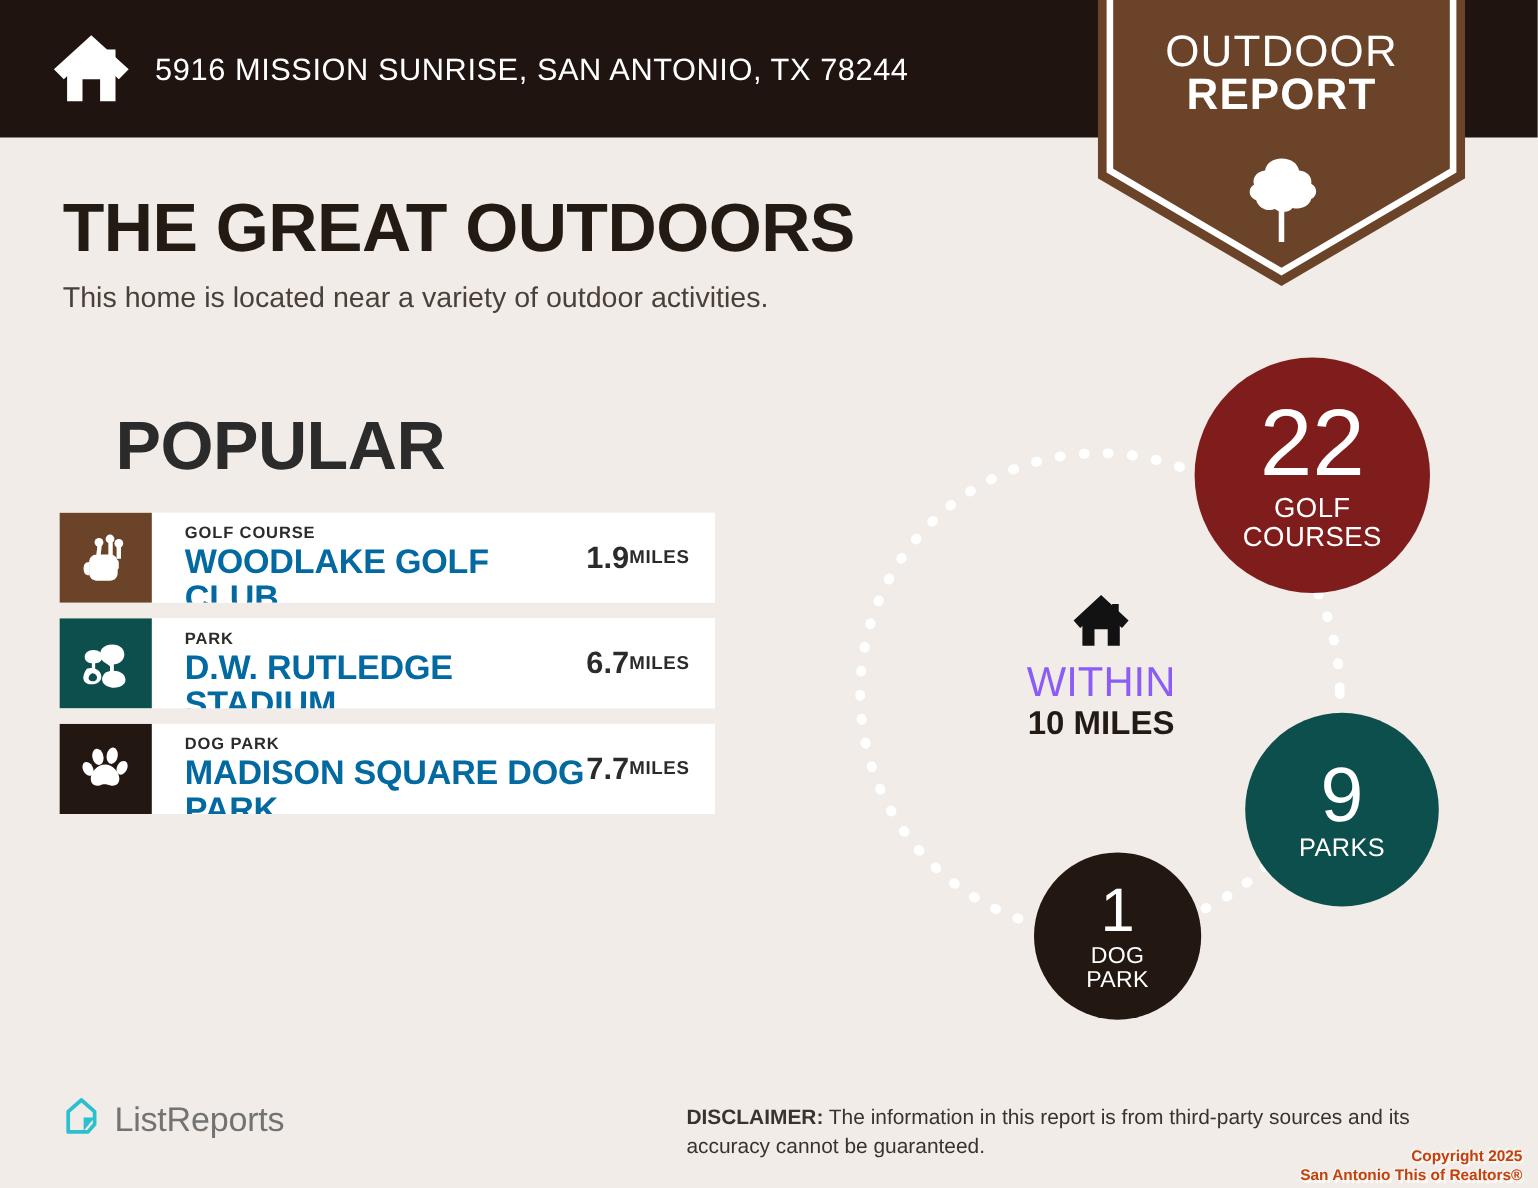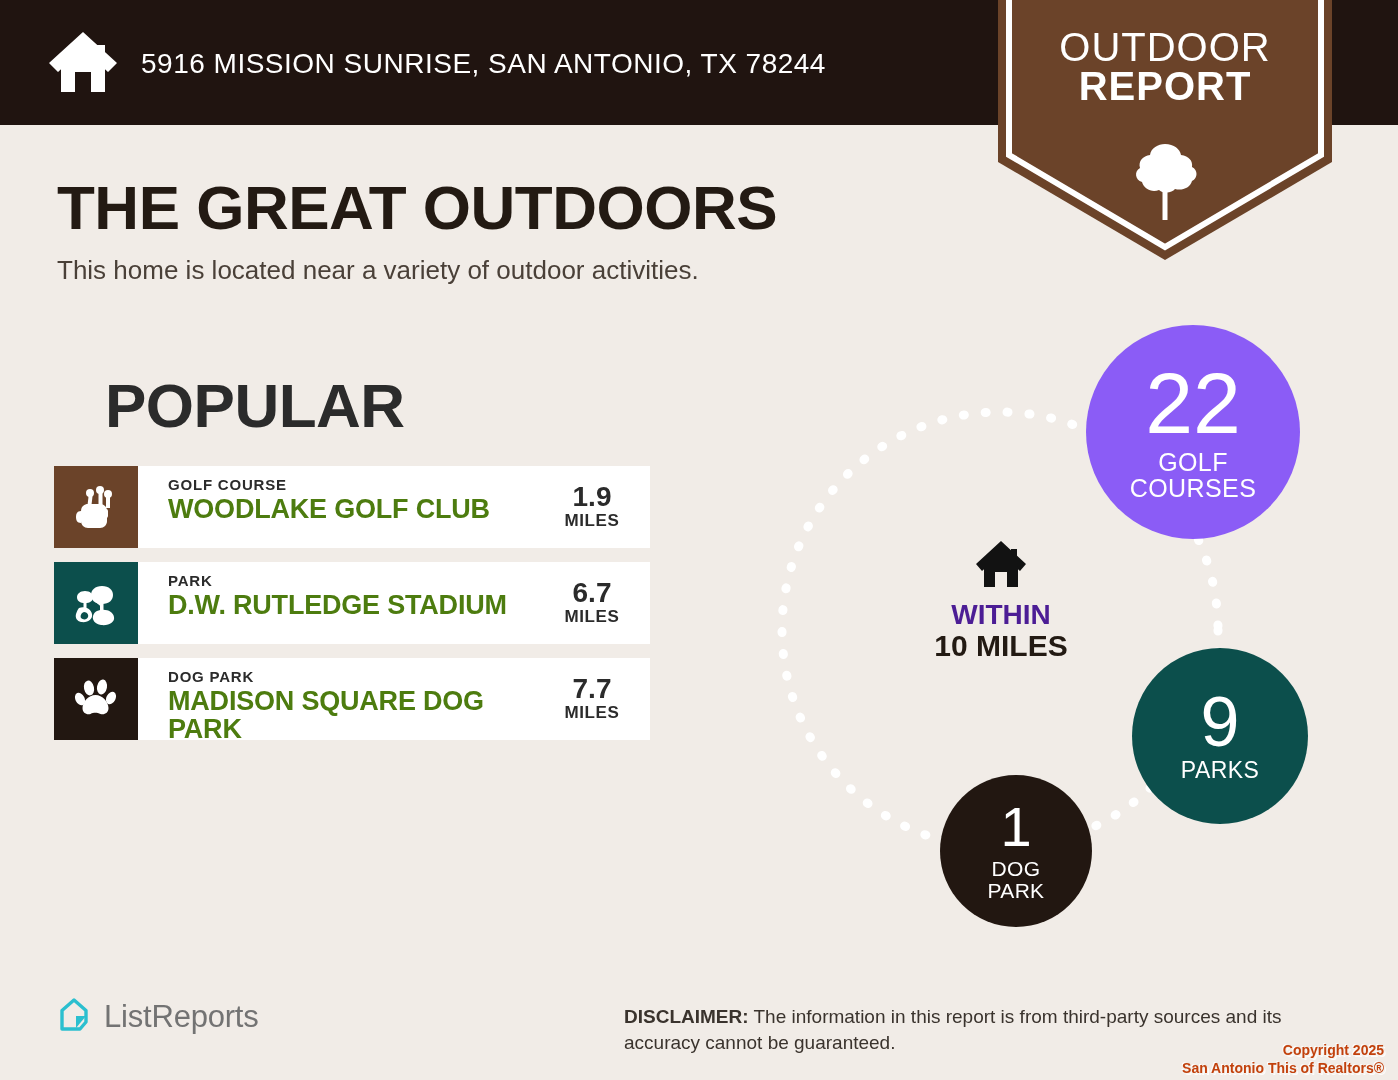--- a/index.html
+++ b/index.html
@@ -73,59 +73,59 @@
   .tile.teal{background:#0c4f4c;}
   .tile.dark{background:#221711;}
   .row-body{
     flex:1;padding-left:18px;padding-top:11px;overflow:hidden;position:relative;margin-left:12px;
   }
   .cat{
     font-size:15px;font-weight:700;letter-spacing:0.8px;color:#2b2b2b;
     line-height:1.05;
   }
   .name{
-    font-size:27px;font-weight:700;letter-spacing:-0.2px;color:#4d7c0f;
+    font-size:31px;font-weight:700;letter-spacing:-0.2px;color:#0369a1;
     line-height:1.06;margin-top:2px;
   }
   .dist{
     width:96px;min-width:96px;text-align:center;
-    display:flex;flex-direction:column;justify-content:center;align-items:center;
-    padding-right:10px;
+    display:flex;justify-content:center;align-items:center;
+    padding-right:22px;
   }
   .dist-num{font-size:28px;font-weight:700;color:#2b2b2b;line-height:1;}
   .dist-unit{font-size:17px;font-weight:700;letter-spacing:0.6px;color:#2b2b2b;margin-top:0;}
 
   
   .diagram{position:absolute;left:700px;top:300px;width:660px;height:640px;}
   .dotring{position:absolute;left:0;top:0;}
   .circ{
     position:absolute;border-radius:50%;
     display:flex;flex-direction:column;align-items:center;justify-content:center;
     color:#ffffff;text-align:center;line-height:1;
   }
   .circ .num{font-weight:300;line-height:0.95;}
   .circ .lbl{font-weight:400;line-height:1.04;}
 
-  .c-golf{left:386px;top:25px;width:214px;height:214px;background:#8b5cf6;}
+  .c-golf{left:386px;top:25px;width:214px;height:214px;background:#7f1d1d;}
   .c-golf .num{font-size:86px;margin-bottom:4px;}
   .c-golf .lbl{font-size:25px;letter-spacing:0.4px;}
 
   .c-park{left:432px;top:348px;width:176px;height:176px;background:#0c4f4c;}
   .c-park .num{font-size:70px;margin-bottom:4px;}
   .c-park .lbl{font-size:23px;letter-spacing:0.4px;}
 
   .c-dog{left:240px;top:475px;width:152px;height:152px;background:#221711;}
   .c-dog .num{font-size:56px;margin-bottom:5px;}
   .c-dog .lbl{font-size:21px;letter-spacing:0.3px;}
 
   .center-block{
     position:absolute;left:196px;top:240px;width:210px;text-align:center;
   }
   .center-block .hicon{display:block;margin:0 auto 8px auto;}
-  .within{font-size:28px;font-weight:700;color:#4c1d95;line-height:1.08;}
+  .within{font-size:38px;font-weight:400;color:#8b5cf6;line-height:1.08;}
   .miles10{font-size:30px;font-weight:700;color:#231a13;line-height:1.08;}
 
   
   .logo{position:absolute;left:56px;top:996px;display:flex;align-items:center;}
   .logo-text{font-size:31px;color:#737373;font-weight:400;margin-left:12px;letter-spacing:-0.2px;}
 
   .disclaimer{
     position:absolute;left:624px;top:1004px;width:730px;
     font-size:19px;color:#3a332d;line-height:1.35;
   }

